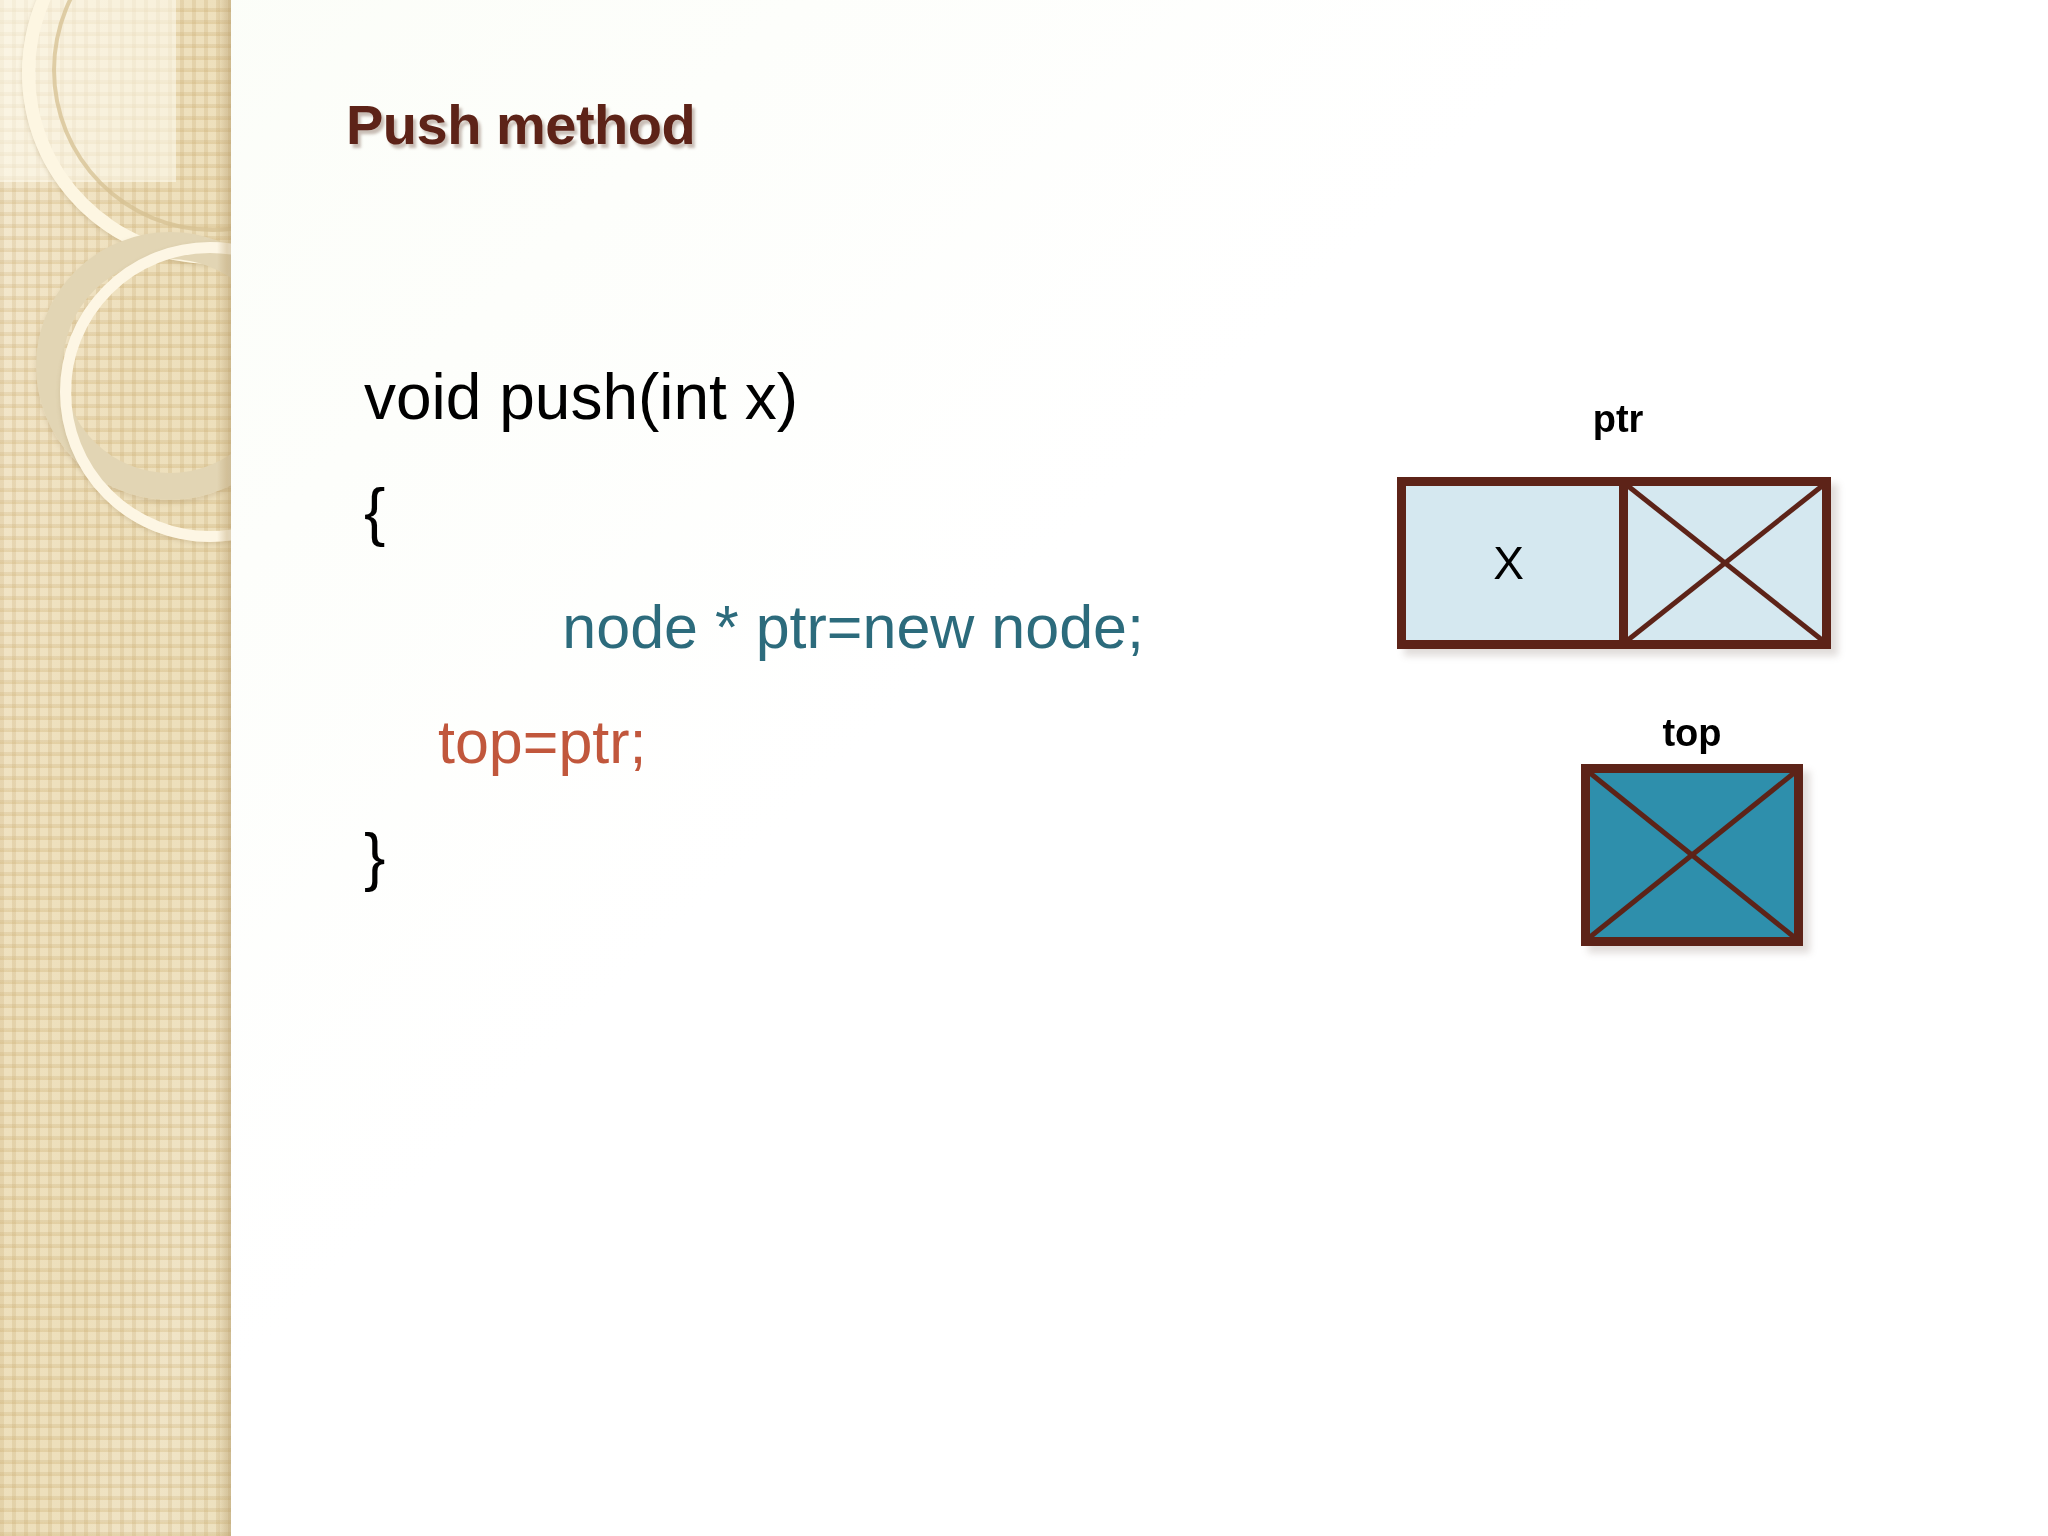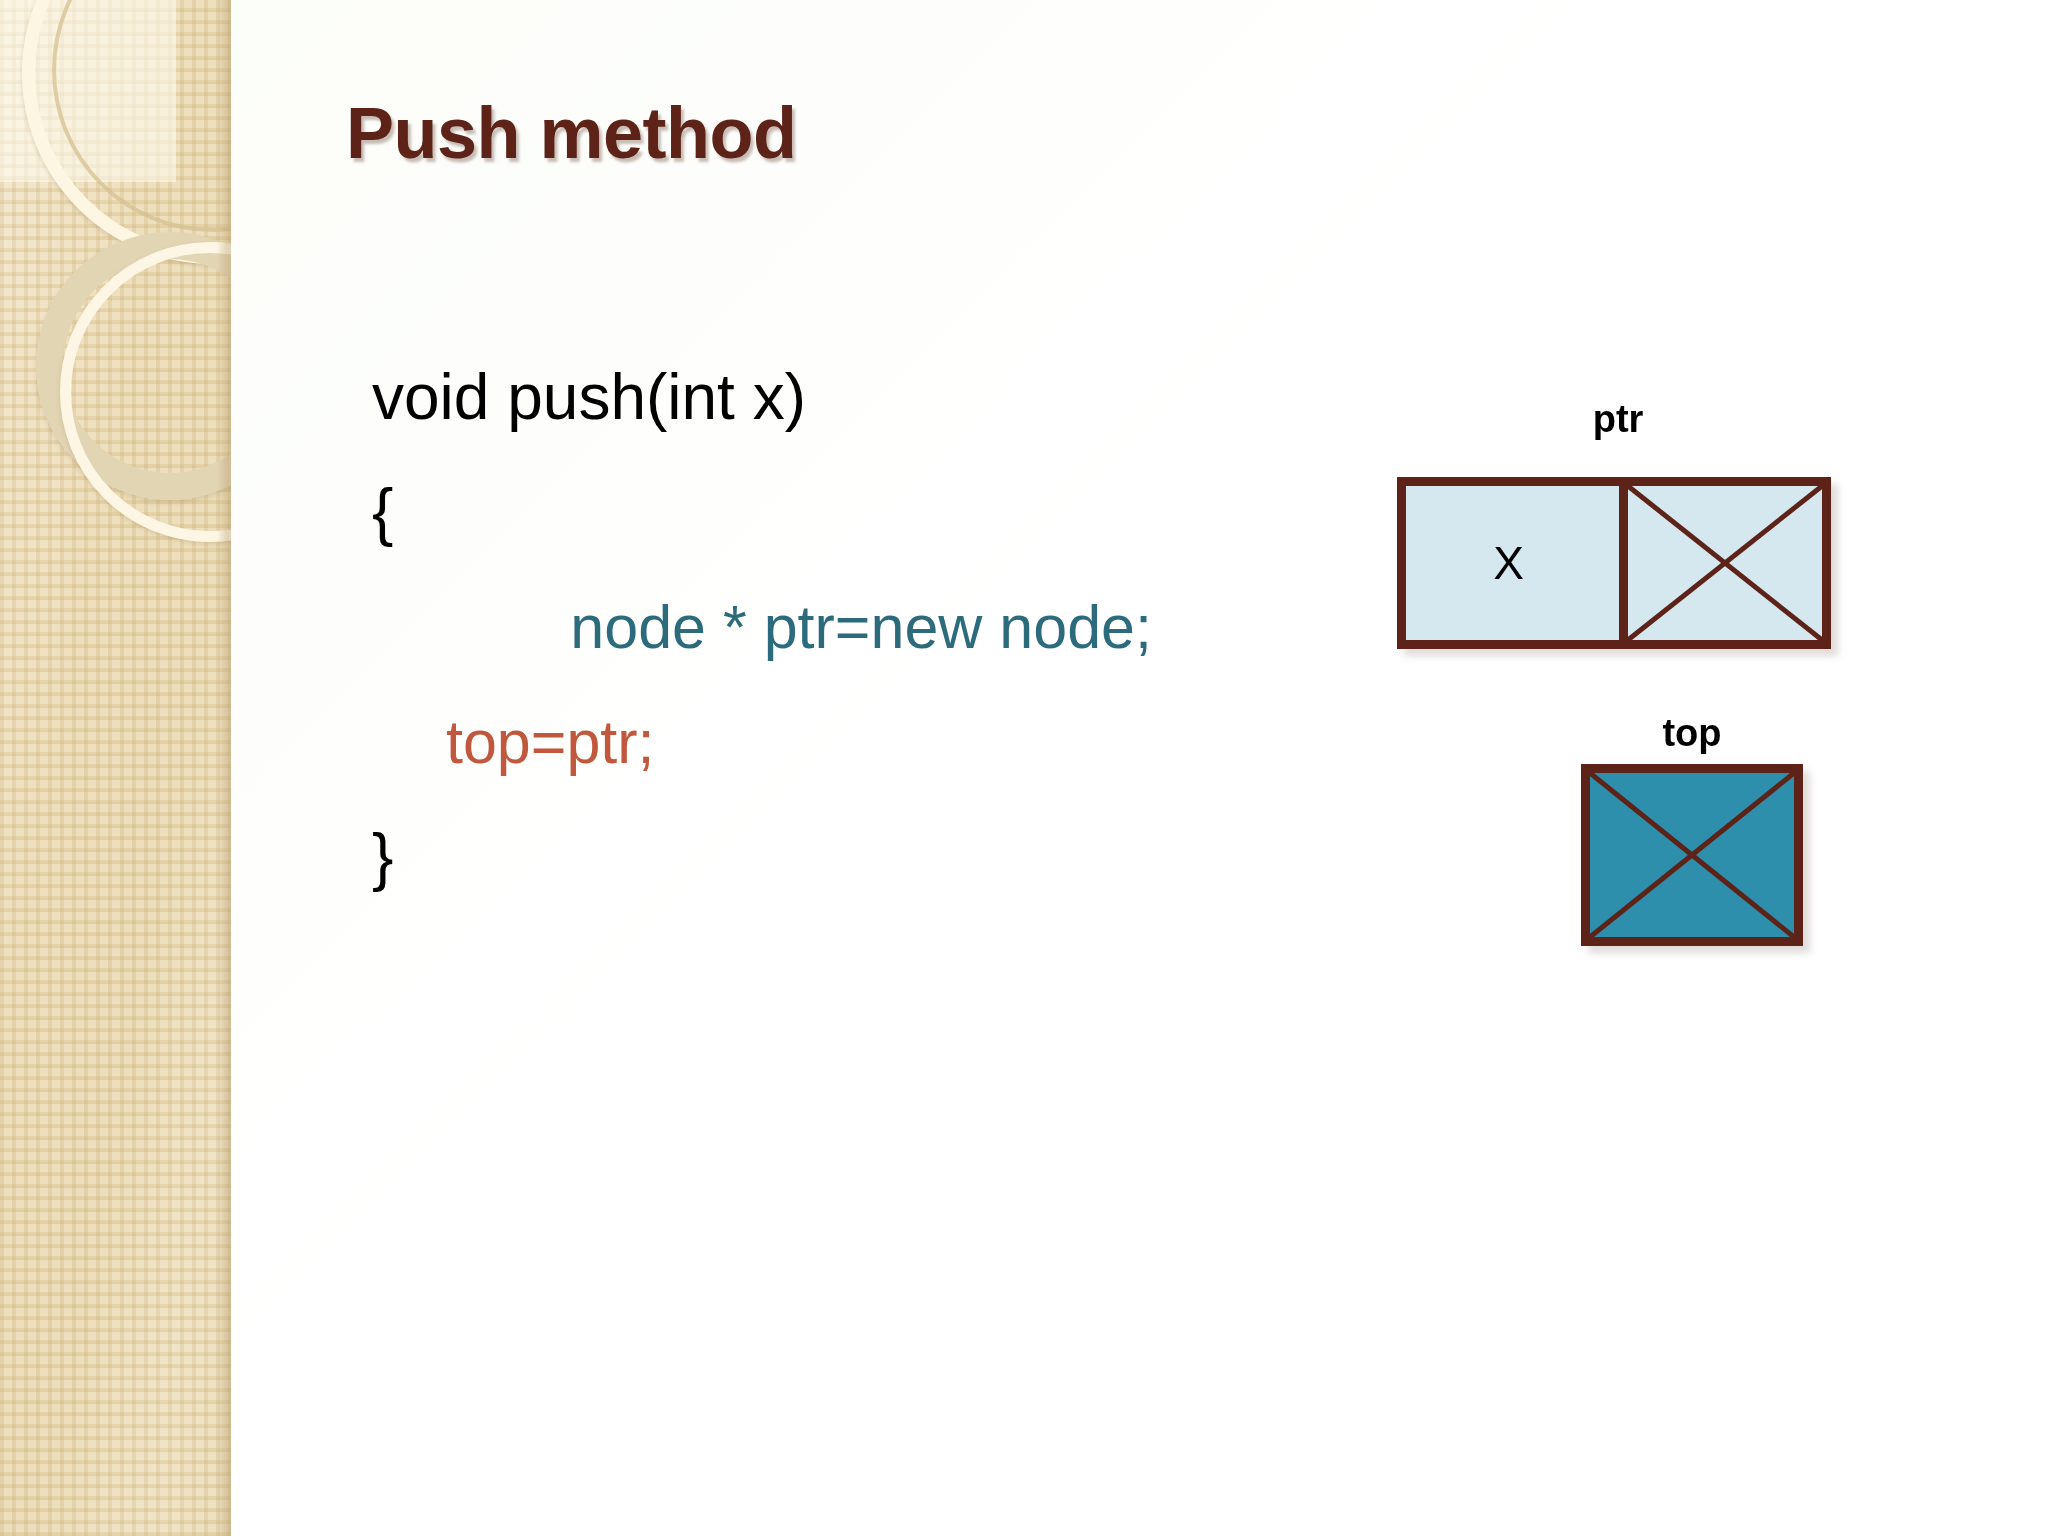--- a/index.html
+++ b/index.html
@@ -113,36 +113,35 @@
     width: 14px;
     height: 100%;
     background: linear-gradient(90deg, rgba(196,172,124,0.0) 0%, rgba(186,160,112,0.40) 70%, rgba(160,134,88,0.30) 100%);
   }
 
   
   #title {
     position: absolute;
     left: 346px;
     top: 92px;
-    font-size: 72px;
+    font-size: 56px;
     font-weight: bold;
     color: #5d2318;
     letter-spacing: -0.5px;
     text-shadow: 3px 4px 3px rgba(120,90,75,0.40);
     white-space: nowrap;
     font-family: "Liberation Sans", sans-serif;
   }
 
   
   #code-block {
     position: absolute;
     left: 364px;
     top: 340px;
     width: 780px;
-    margin-left: 8px;
   }
   .code-line {
     font-size: 61px;
     line-height: 115px;
     color: #000000;
     white-space: pre;
     font-family: "Liberation Sans", sans-serif;
     font-weight: normal;
   }
   .code-line.indent { padding-left: 74px; }

